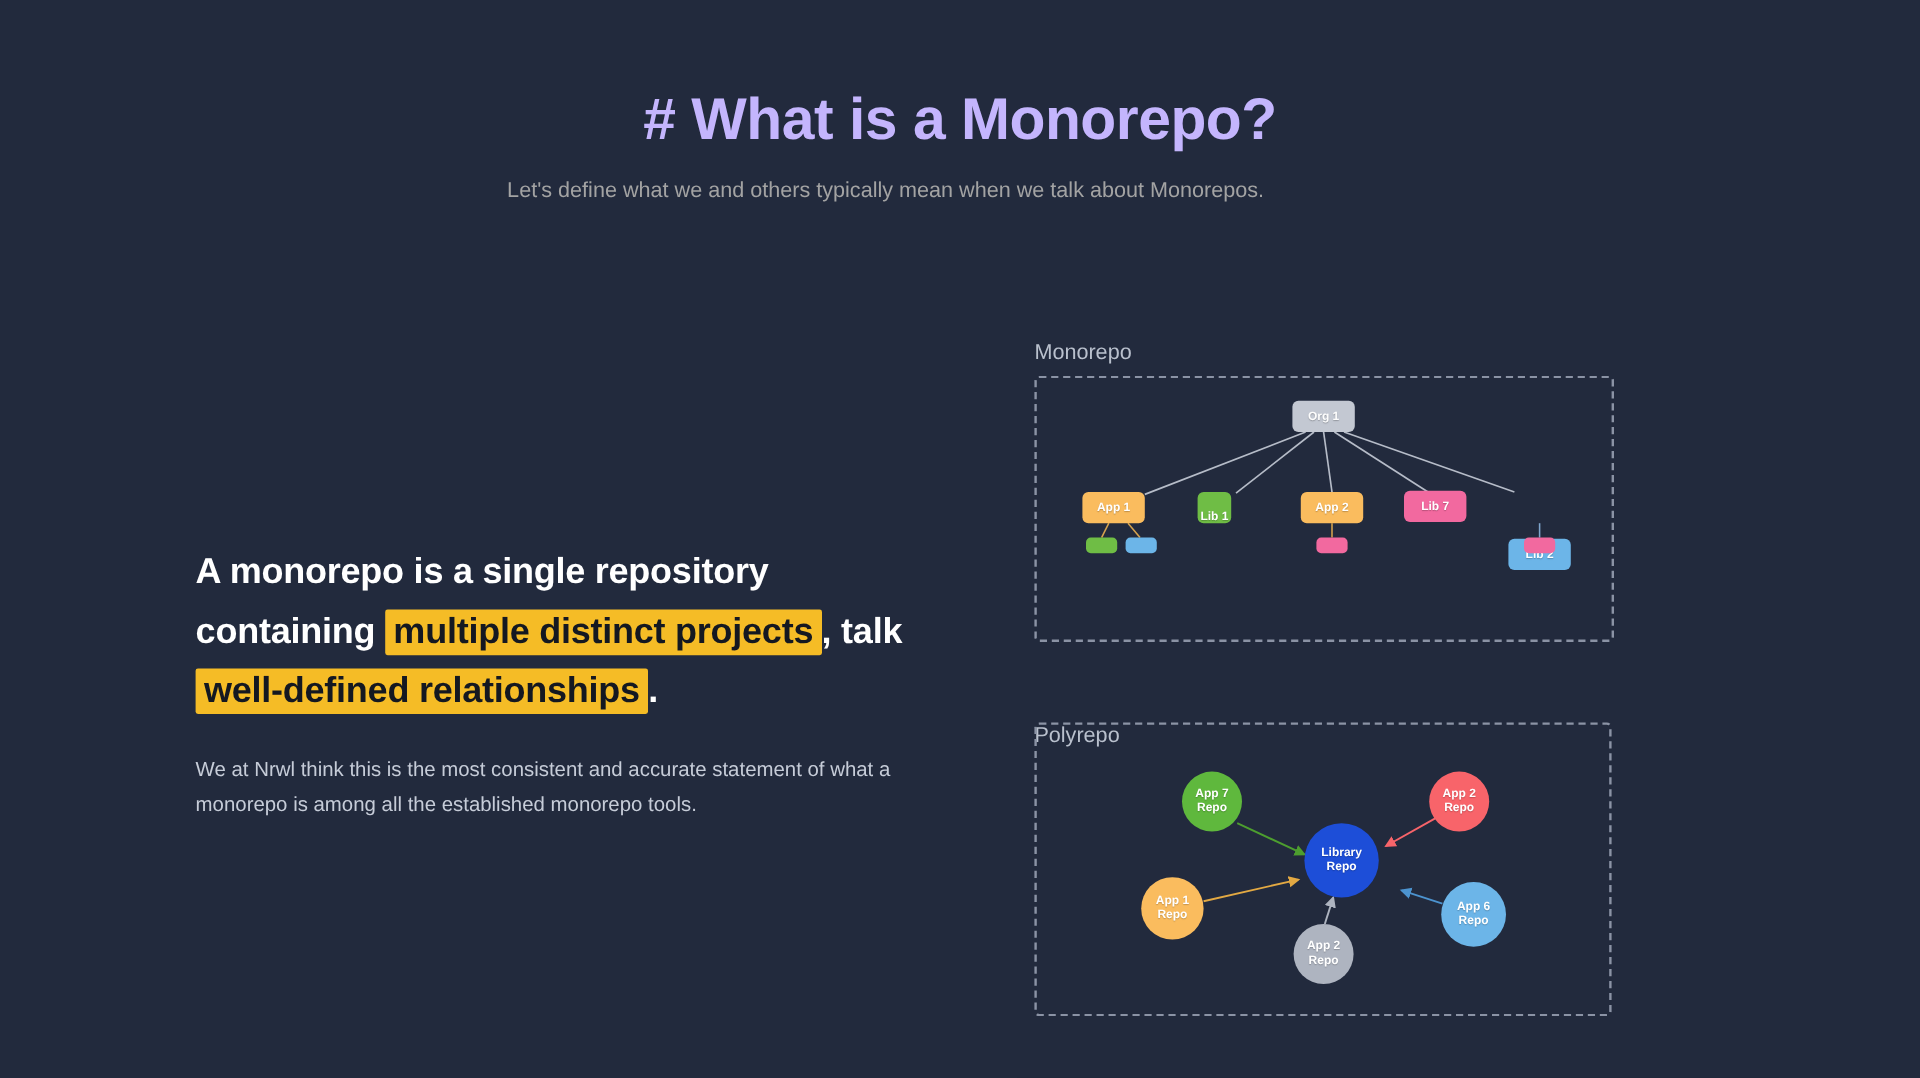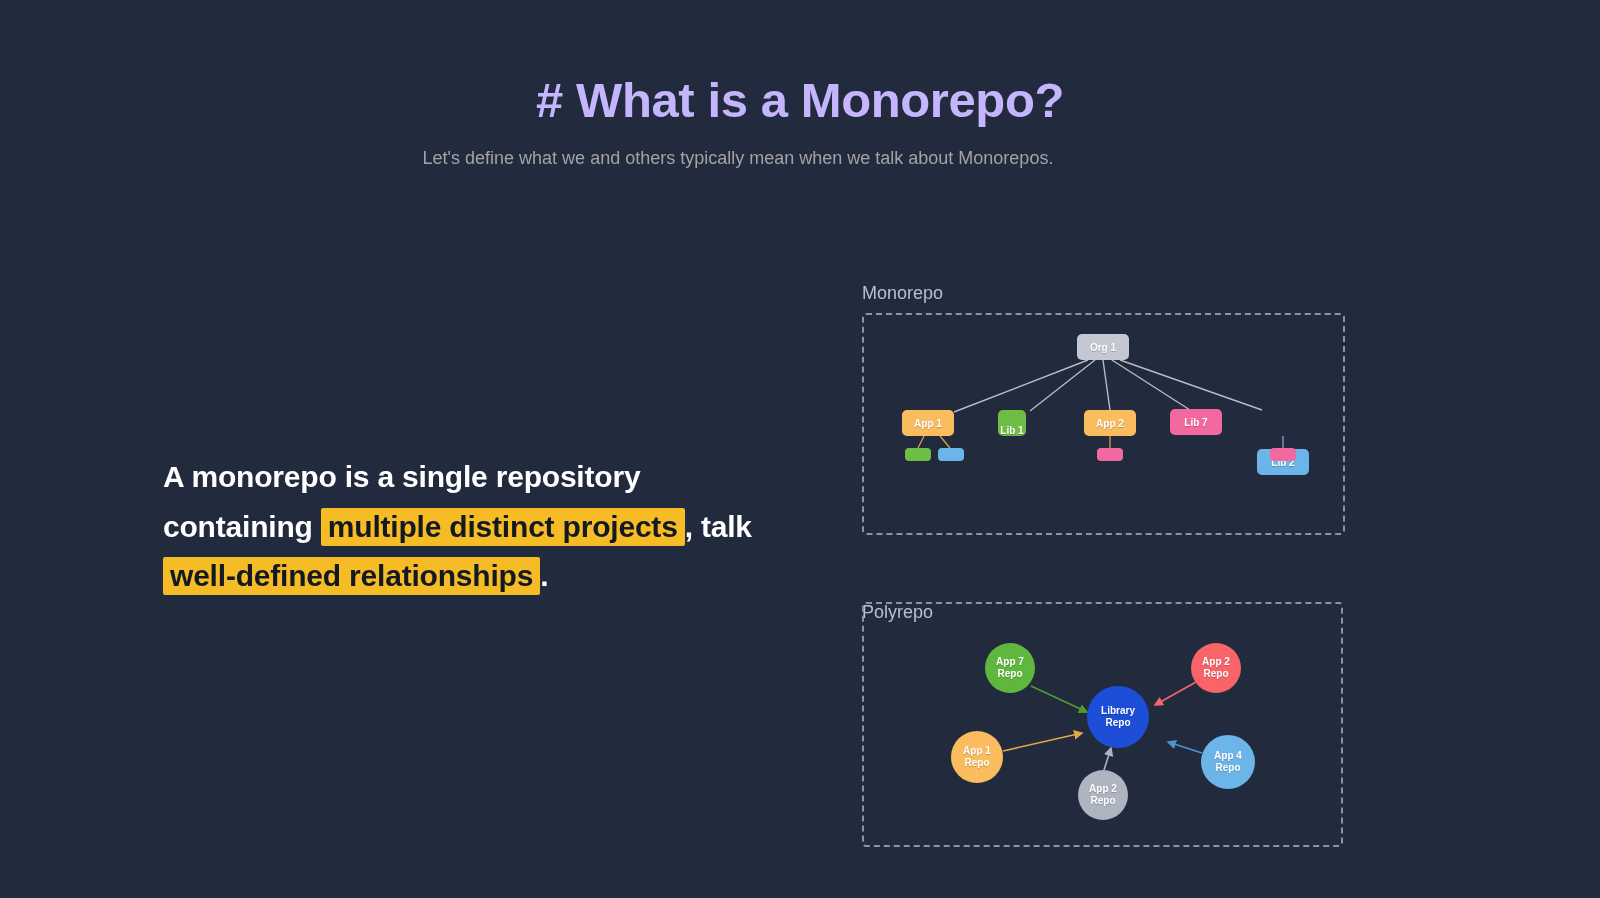--- a/index.html
+++ b/index.html
@@ -126,20 +126,21 @@
 
 <div id="page">
 
   <h1 class="hero-title"># What is a Monorepo?</h1>
   <p class="hero-sub">Let's define what we and others typically mean when we talk about Monorepos.</p>
 
   <div class="left-col">
     <div class="statement">
       <span>A monorepo is a single repository containing </span><span class="hl">multiple distinct projects</span><span>, talk </span><span class="hl">well-defined relationships</span><span>.</span>
     </div>
+    <p class="body-copy">We at Nrwl think this is the most consistent and accurate statement of what a monorepo is among all the established monorepo tools.</p>
   </div>
 
   <div class="panel" style="left:862px; top:283px; width:483px; height:252px;">
     <div class="panel-title" style="top:0;">Monorepo</div>
     <div class="panel-box" style="left:0; top:30px; width:483px; height:222px;"></div>
   </div>
 
   <svg class="diagram-svg" width="1600" height="898" style="pointer-events:none;">
     <g stroke="#b6bcc8" stroke-width="1.4" fill="none">
       <line x1="1088" y1="360" x2="954" y2="412"></line>
@@ -230,21 +231,21 @@
       <span>App 2</span>
       <span>Repo</span>
     </div>
 
     <div class="node-circle" style="left:951px; top:731px; width:52px; height:52px; background:#fabc5e;">
       <span>App 1</span>
       <span>Repo</span>
     </div>
 
     <div class="node-circle" style="left:1201px; top:735px; width:54px; height:54px; background:#6cb5e8;">
-      <span>App 4</span>
+      <span>App 6</span>
       <span>Repo</span>
     </div>
 
     <div class="node-circle" style="left:1078px; top:770px; width:50px; height:50px; background:#aeb4c0;">
       <span>App 2</span>
       <span>Repo</span>
     </div>
   </div>
 
 </div>

